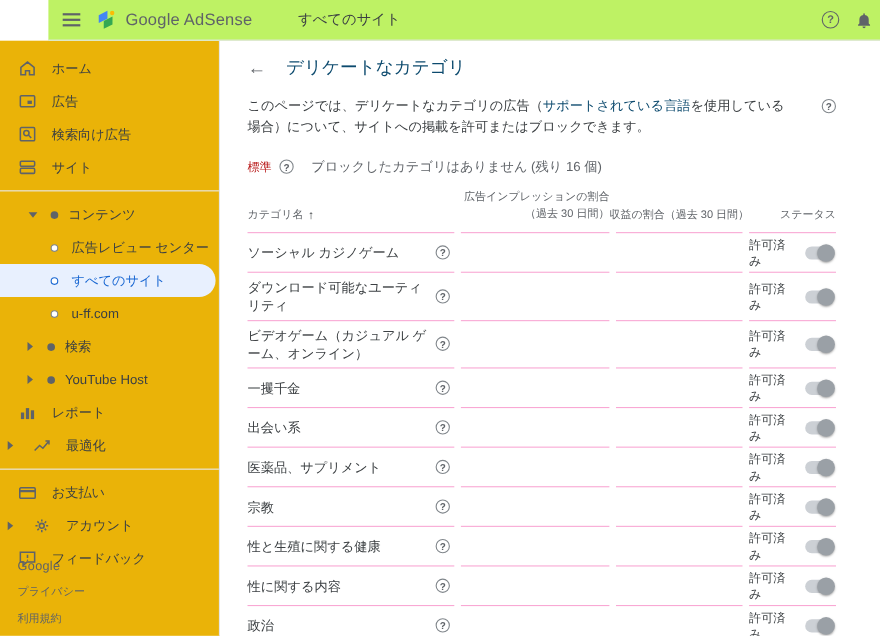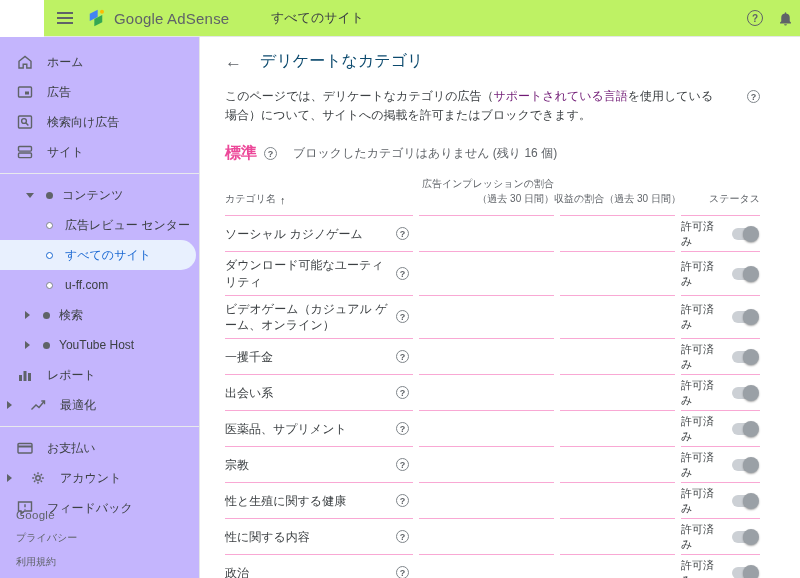--- a/index.html
+++ b/index.html
@@ -16,21 +16,21 @@
   .brand { display:flex; align-items:center; gap:8px; width:163px; }
   .brand-text { font-size:15px; color:#5f6368; letter-spacing:.2px; white-space:nowrap; }
   .topbar-title { margin-left:22px; font-size:13px; color:#3c4043; }
   .topbar-right { margin-left:auto; display:flex; align-items:center; gap:14px; padding-right:14px; }
   .help-circle { width:16px; height:16px; border:1.5px solid #5f6368; border-radius:50%;
     color:#5f6368; font-size:10px; font-weight:bold; display:flex; align-items:center;
     justify-content:center; cursor:pointer; }
   .avatar { width:22px; height:22px; border-radius:50%; overflow:hidden; cursor:pointer; }
 
   
-  .sidebar { position:absolute; top:37px; left:0; width:200px; bottom:0; background:#c4b5fd;
+  .sidebar { position:absolute; top:37px; left:0; width:200px; bottom:0; background:#eab308;
     border-right:1px solid #e4e6e8; padding-top:10px; }
   .snav-item { height:30px; display:flex; align-items:center; padding-left:16px; gap:13px;
     font-size:12px; color:#3c4043; cursor:pointer; white-space:nowrap; }
   .snav-item.has-caret { padding-left:4px; }
   .nicon { width:18px; height:18px; flex:none; display:flex; align-items:center; justify-content:center; }
   .caret { flex:none; width:0; height:0; }
   .caret.right { border-left:5px solid #5f6368; border-top:4px solid transparent; border-bottom:4px solid transparent; margin:0 4px 0 3px; }
   .caret.down { border-top:5px solid #5f6368; border-left:4px solid transparent; border-right:4px solid transparent; margin:0 3px 0 4px; }
   .dot { flex:none; width:7px; height:7px; border-radius:50%; background:#5f6368; }
   .dot.hollow { width:7px; height:7px; background:#fff; border:1.5px solid #80868b; }
@@ -45,27 +45,27 @@
   .sfooter a { color:#5f6368; text-decoration:none; cursor:pointer; }
 
   
   .main { position:absolute; top:37px; left:201px; right:0; bottom:0; overflow:hidden;
     padding:12px 40px 0 24px; }
   .title-row { display:flex; align-items:center; gap:18px; margin-top:2px; }
   .back { font-size:17px; color:#5f6368; cursor:pointer; line-height:1; }
   .page-title { font-size:16px; font-weight:400; color:#0c4a6e; }
   .desc-row { display:flex; align-items:flex-start; margin-top:15px; }
   .desc { font-size:12px; line-height:1.6; color:#3c4043; max-width:496px; }
-  .desc a { color:#701a75; text-decoration:none; cursor:pointer; }
+  .desc a { color:#0c4a6e; text-decoration:none; cursor:pointer; }
   .qicon { display:inline-flex; flex:none; width:13px; height:13px; border:1px solid #80868b;
     border-radius:50%; color:#5f6368; font-size:9px; font-weight:bold; align-items:center;
     justify-content:center; cursor:pointer; }
   .desc-help { margin-left:auto; margin-top:3px; }
   .section-row { display:flex; align-items:center; gap:7px; margin-top:18px; }
-  .section-label { font-size:16px; font-weight:bold; color:#ec4899; }
+  .section-label { font-size:11px; font-weight:normal; color:#b91c1c; }
   .section-note { font-size:12px; color:#5f6368; margin-left:9px; }
 
   .table { margin-top:13px; }
   .trow { display:grid; grid-template-columns:188px 135px 115px 1fr; column-gap:6px; }
   .cell { border-bottom:1px solid #f9a8d4; display:flex; align-items:center; min-height:36px; }
   .thead .cell { min-height:32px; align-items:flex-end; padding-bottom:9px;
     font-size:10px; color:#5f6368; }
   .name-h { gap:4px; }
   .sort { font-size:11px; color:#3c4043; }
   .imp-h { flex-direction:column; align-items:center; justify-content:flex-end; line-height:1.45; text-align:center; }

